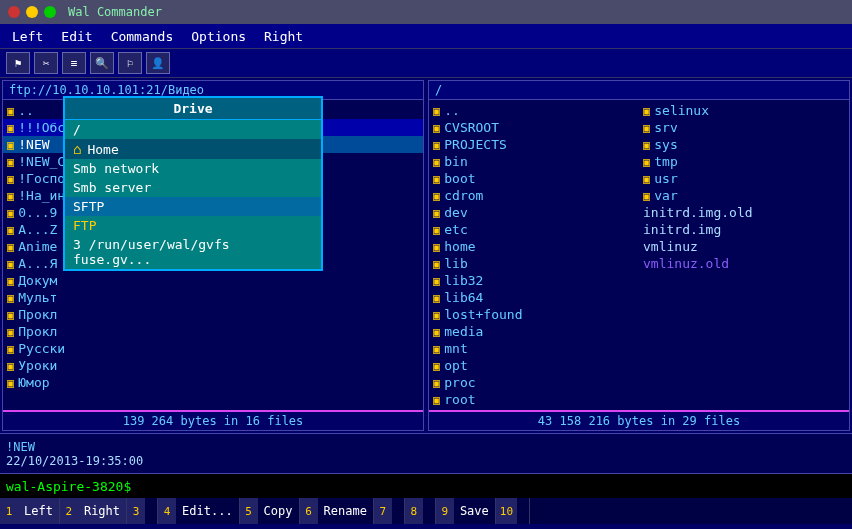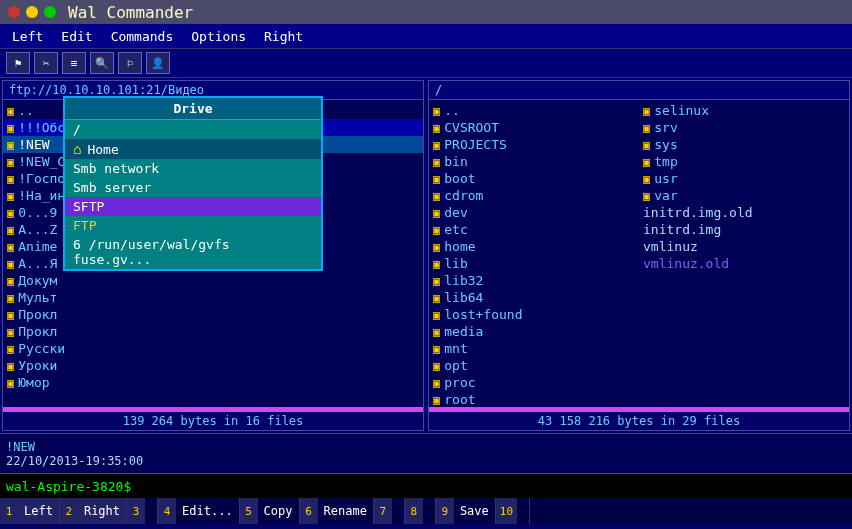--- a/index.html
+++ b/index.html
@@ -24,22 +24,22 @@
     }
     .window-btn {
       width: 12px; height: 12px;
       border-radius: 50%;
       display: inline-block;
     }
     .btn-close { background: #c33; }
     .btn-min { background: #fc0; }
     .btn-max { background: #0c0; }
     #titlebar-text {
-      color: #fef9c3;
-      font-size: 16px;
+      color: #86efac;
+      font-size: 12px;
       margin-left: 6px;
     }
 
     
     #menubar {
       background: #008;
       height: 24px;
       display: flex;
       align-items: center;
       padding: 0 4px;
@@ -129,21 +129,21 @@
       font-size: 12px;
     }
 
     
     .panel-status {
       background: #006;
       color: #6cf;
       text-align: center;
       padding: 2px 4px;
       font-size: 12px;
-      border-top: 5px solid #d946ef;
+      border-top: 2px solid #d946ef;
     }
 
     
     #infobar {
       background: #005;
       height: 40px;
       display: flex;
       padding: 2px 6px;
       flex-direction: column;
       justify-content: center;
@@ -219,21 +219,21 @@
       font-weight: bold;
       border-bottom: 1px solid #0af;
     }
     .drive-item {
       padding: 2px 8px;
       cursor: pointer;
       display: flex;
       align-items: center;
       gap: 6px;
     }
-    .drive-item.selected { background: #6d28d9; text-align: center; }
+    .drive-item.selected { background: #0369a1; text-align: center; }
     .drive-item.active { background: #005070; }
     .drive-home-icon { color: #fc0; font-size: 14px; }
   </style>
 </head>
 <body>
 
 <div id="titlebar">
   <span class="window-btn btn-close"></span>
   <span class="window-btn btn-min"></span>
   <span class="window-btn btn-max"></span>
@@ -315,21 +315,21 @@
       <div class="drive-item">
         <span>Smb server</span>
       </div>
       <div class="drive-item selected">
         <span>SFTP</span>
       </div>
       <div class="drive-item" style="color:#fc0;">
         <span>FTP</span>
       </div>
       <div class="drive-item">
-        <span>6 /run/user/wal/gvfs fuse.gv...</span>
+        <span>3 /run/user/wal/gvfs fuse.gv...</span>
       </div>
     </div>
 
     <div class="panel-status">139 264 bytes in 16 files</div>
   </div>
 
   <div class="panel">
     <div class="panel-path">/</div>
     <div class="panel-content">
       <div class="panel-col">

